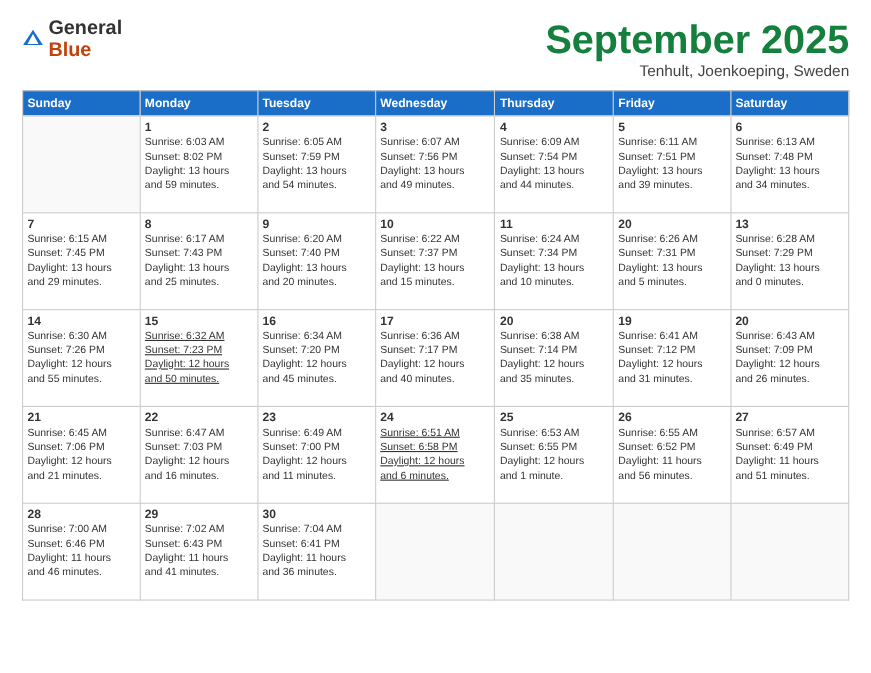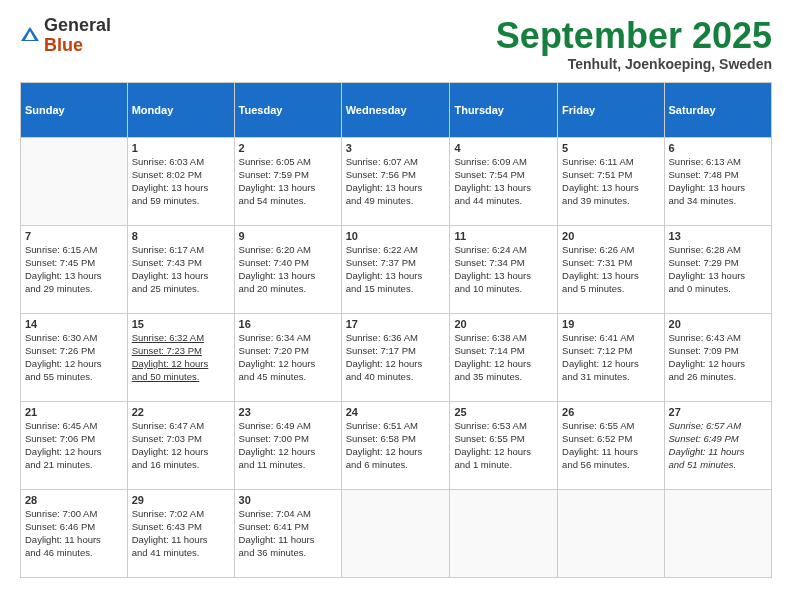--- a/index.html
+++ b/index.html
@@ -44,31 +44,30 @@
     }
     .month-title {
       font-size: 36px;
       font-weight: bold;
       color: #15803d;
       line-height: 1.1;
     }
     .location {
       font-size: 14px;
       color: #444;
-      font-weight: bold;
     }
     .calendar {
       width: 100%;
       border-collapse: collapse;
       font-size: 10px;
     }
     .calendar thead tr th {
       background-color: #1a6ec7;
       color: #fff;
-      padding: 21px 4px;
+      padding: 5px 4px;
       text-align: left;
       font-size: 11px;
       font-weight: bold;
       border: 1px solid #ccc;
     }
     .calendar tbody tr td {
       vertical-align: top;
       border: 1px solid #ccc;
       padding: 3px 4px;
       width: 113px;
@@ -291,42 +290,42 @@
           </td>
           <td>
             <span class="day-num">23</span>
             <div class="day-info" style="white-space: pre-line;">Sunrise: 6:49 AM
 Sunset: 7:00 PM
 Daylight: 12 hours
 and 11 minutes.</div>
           </td>
           <td>
             <span class="day-num">24</span>
-            <div class="day-info" style="white-space: pre-line;">Sunrise: 6:51 AM
+            <div class="day-info" style="white-space: pre-line; text-decoration: underline;">Sunrise: 6:51 AM
 Sunset: 6:58 PM
 Daylight: 12 hours
 and 6 minutes.</div>
           </td>
           <td>
             <span class="day-num">25</span>
             <div class="day-info" style="white-space: pre-line;">Sunrise: 6:53 AM
 Sunset: 6:55 PM
 Daylight: 12 hours
 and 1 minute.</div>
           </td>
           <td>
             <span class="day-num">26</span>
             <div class="day-info" style="white-space: pre-line;">Sunrise: 6:55 AM
 Sunset: 6:52 PM
 Daylight: 11 hours
 and 56 minutes.</div>
           </td>
           <td>
             <span class="day-num">27</span>
-            <div class="day-info" style="white-space: pre-line; font-style: italic;">Sunrise: 6:57 AM
+            <div class="day-info" style="white-space: pre-line;">Sunrise: 6:57 AM
 Sunset: 6:49 PM
 Daylight: 11 hours
 and 51 minutes.</div>
           </td>
         </tr>
         <tr class="last-row">
           <td>
             <span class="day-num">28</span>
             <div class="day-info" style="white-space: pre-line;">Sunrise: 7:00 AM
 Sunset: 6:46 PM

